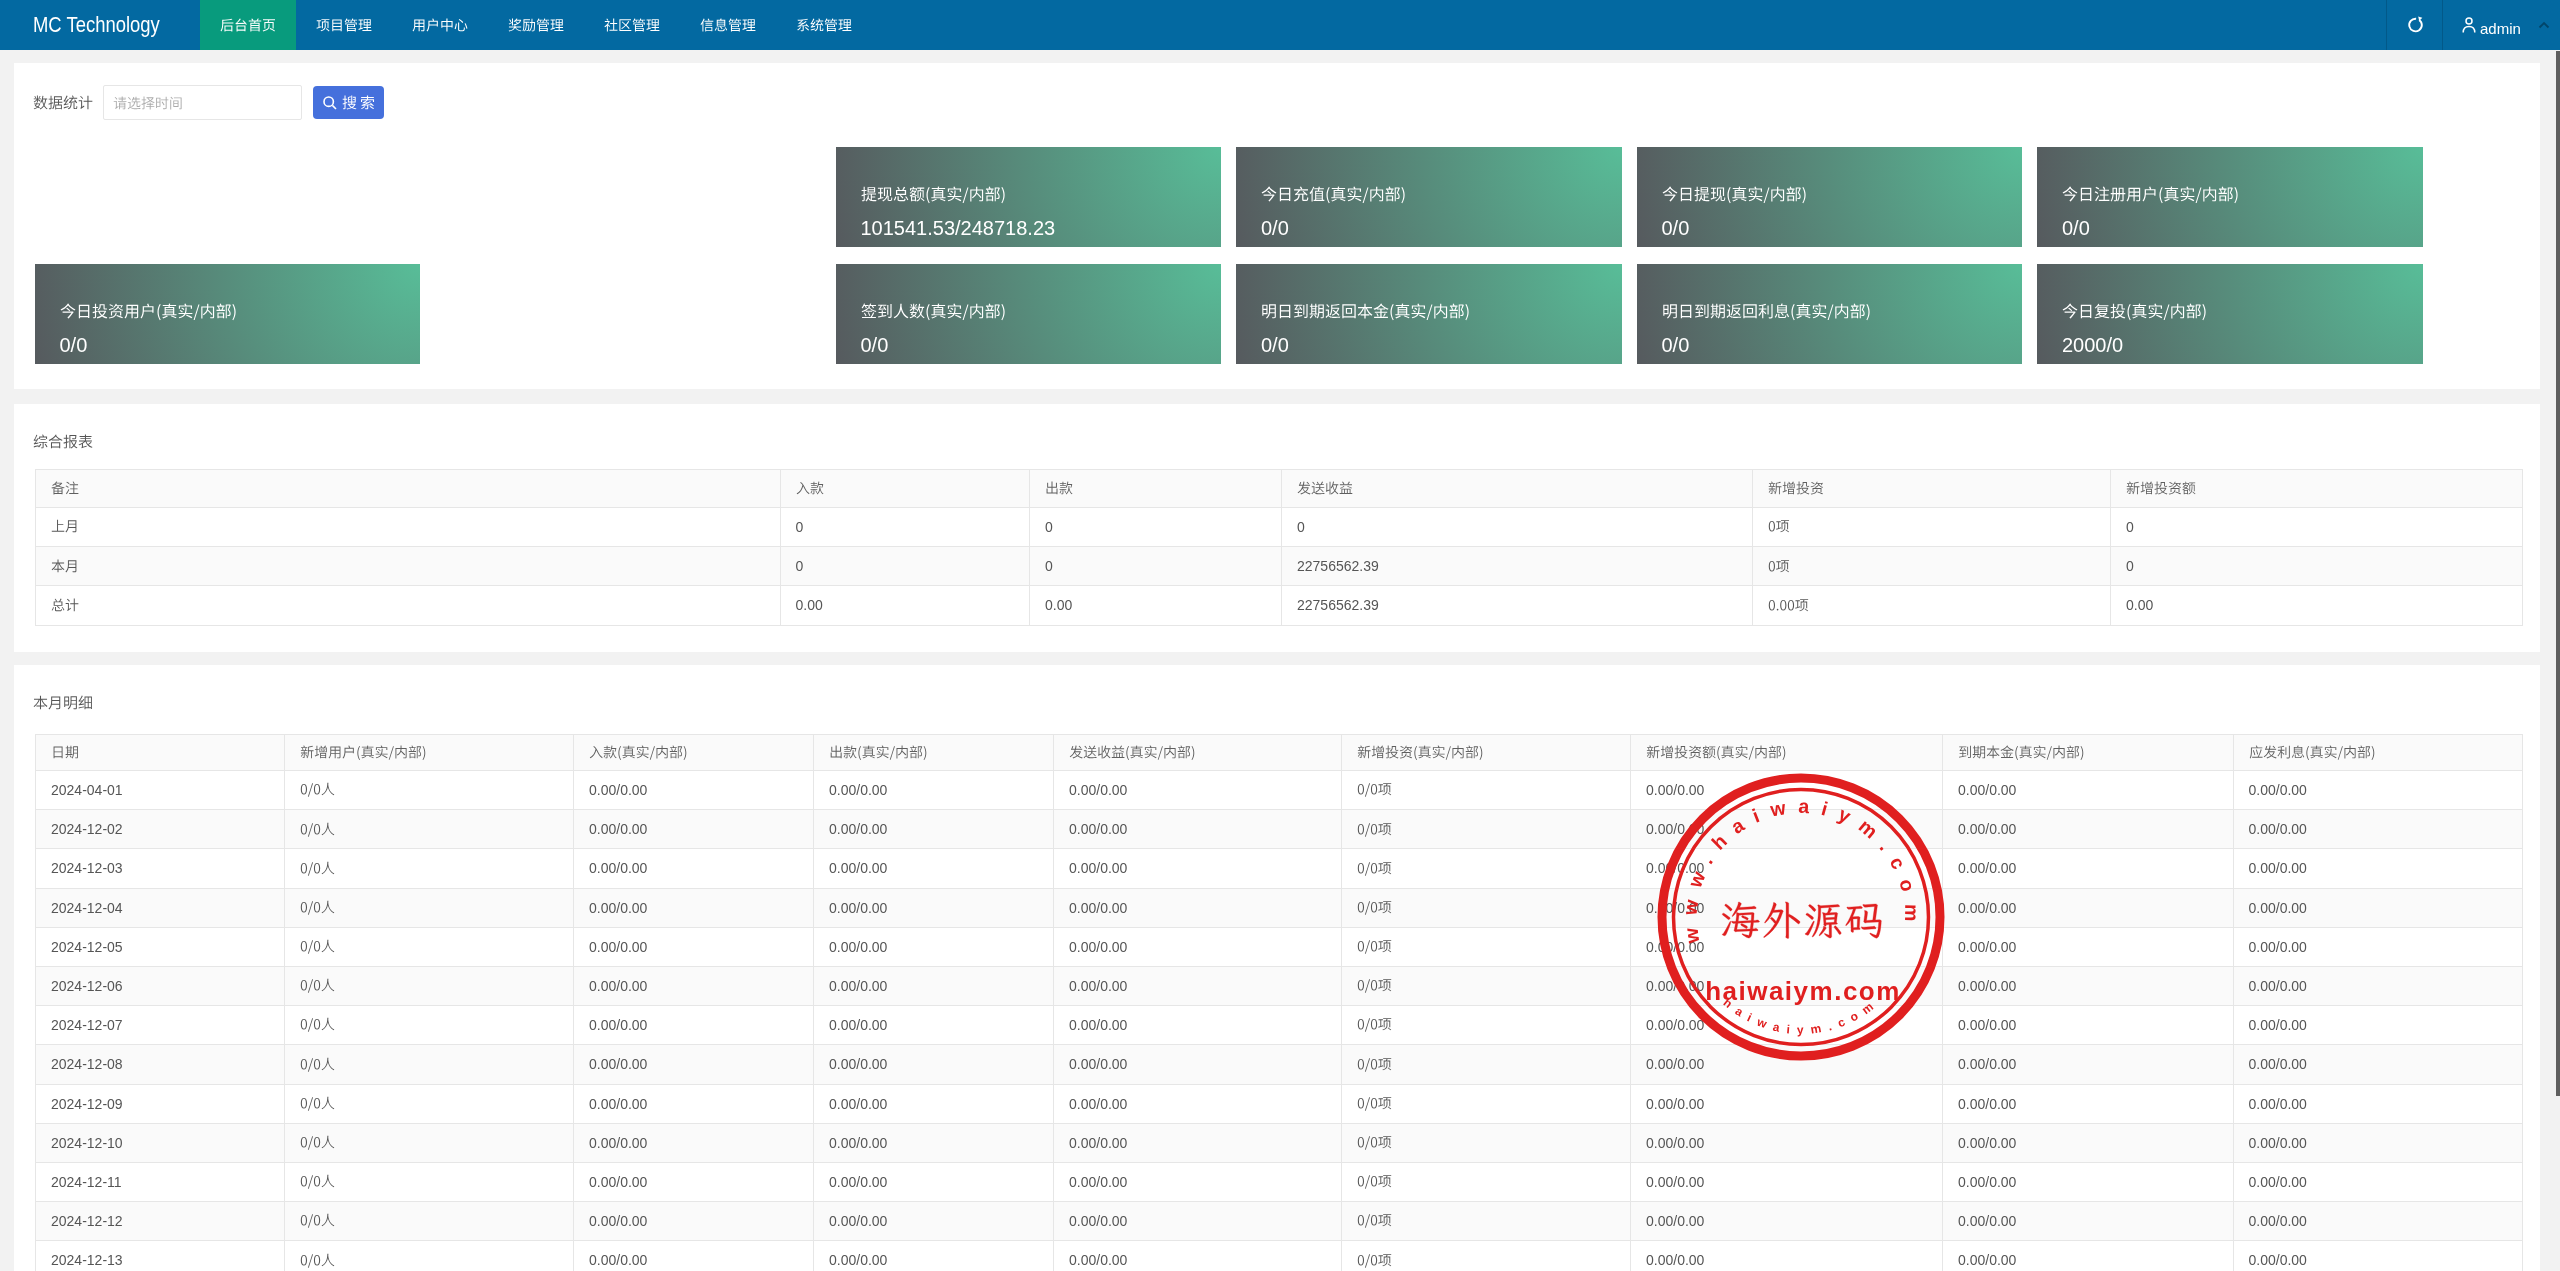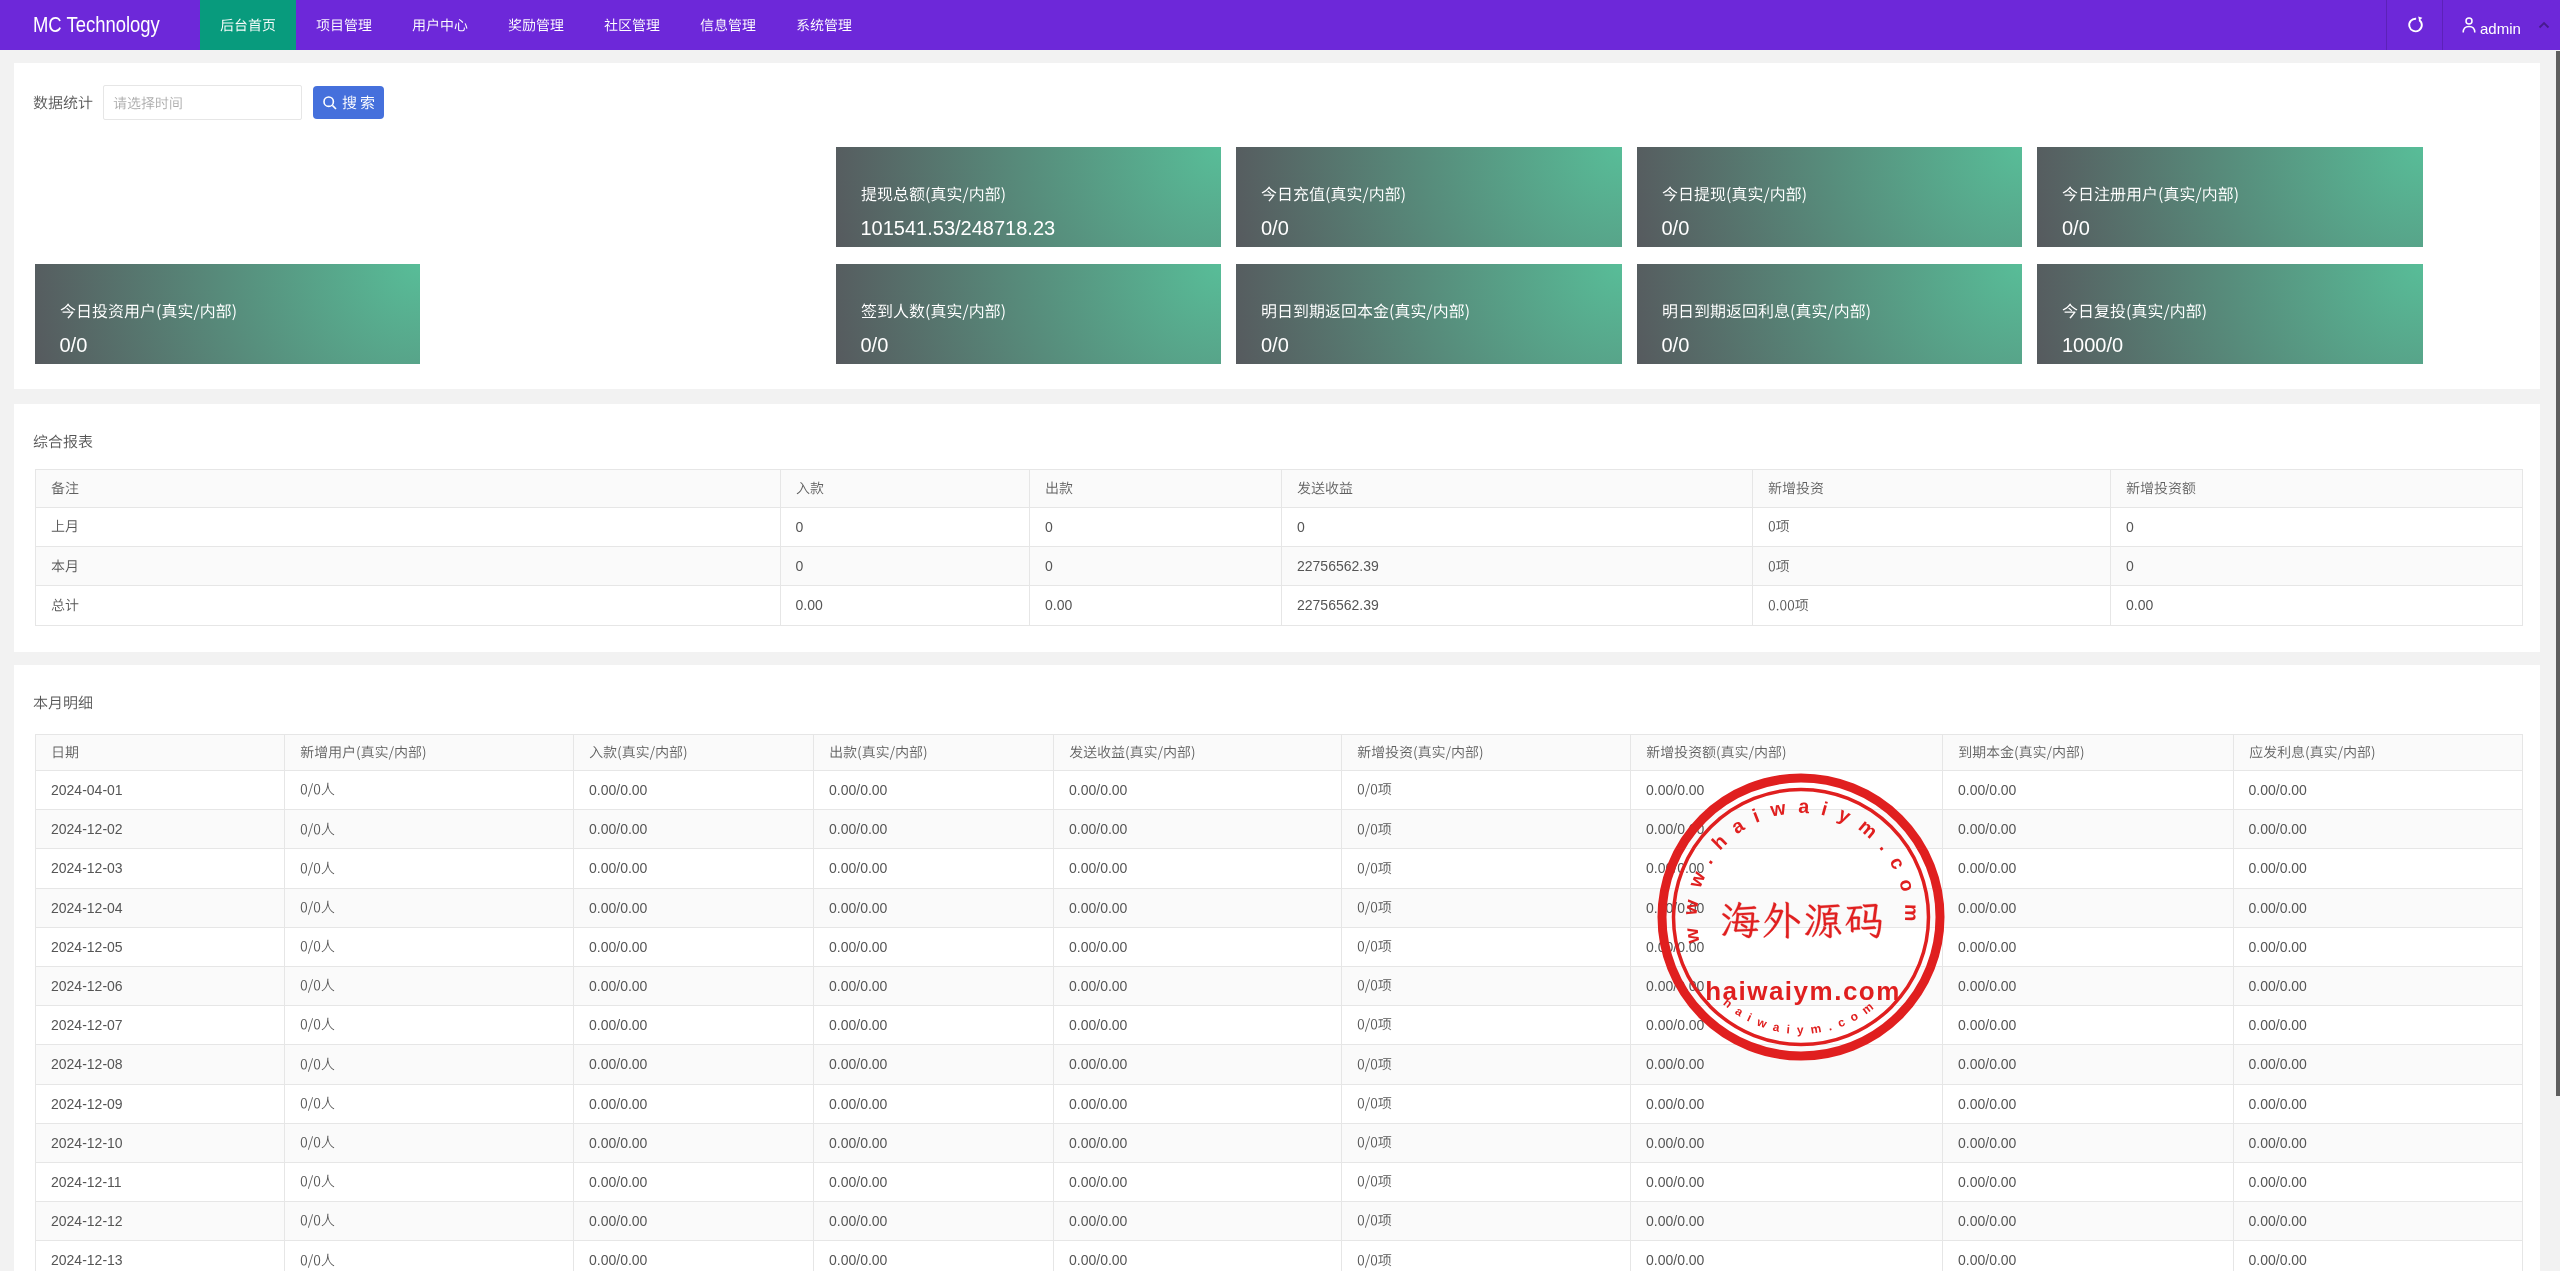--- a/index.html
+++ b/index.html
@@ -1,16 +1,16 @@
 <!DOCTYPE html>
 <html><head><meta charset="utf-8"><style>
 * {margin:0;padding:0;box-sizing:border-box}
 html,body {width:2560px;height:1271px;overflow:hidden;background:#f2f2f2;
   font-family:"Liberation Sans",sans-serif}
-.nav {position:absolute;left:0;top:0;width:2560px;height:50px;background:#6d28d9}
+.nav {position:absolute;left:0;top:0;width:2560px;height:50px;background:#0369a1}
 .logo {position:absolute;left:33px;top:0;line-height:50px;color:#fff;font-size:22.5px;transform:scale(.82,1);transform-origin:left center}
 .nitems {position:absolute;left:200px;top:0;height:50px}
 .nitem {float:left;width:96px;height:50px;line-height:50px;text-align:center}
 .nitem.active {background:#089b7d}
 .nsep {position:absolute;top:0;width:1px;height:50px;background:rgba(0,0,0,.15)}
 .admin {position:absolute;left:2480px;top:4px;line-height:50px;color:#fff;font-size:15px}
 .card {position:absolute;left:14px;width:2526px;background:#fff}
 .c1 {top:63px;height:326px}
 .c2 {top:404px;height:248px}
 .c3 {top:665px;height:680px}
@@ -423,21 +423,21 @@
             <use href="#r6295" x="3000"></use>
             <use href="#r28" x="4000"></use>
             <use href="#r771f" x="4338"></use>
             <use href="#r5b9e" x="5338"></use>
             <use href="#r2f" x="6338"></use>
             <use href="#r5185" x="6730"></use>
             <use href="#r90e8" x="7730"></use>
             <use href="#r29" x="8730"></use>
           </g>
         </svg></div>
-      <div class="sv">1000/0</div>
+      <div class="sv">2000/0</div>
     </div>
 </div>
 <div class="card c2">
   <div class="ctitle"><svg style="width:60.0px;height:17.4px;vertical-align:-4.2px;" viewBox="0 -880 4000 1160">
         <g transform="scale(1,-1)" fill="#555">
           <use href="#n7efc" x="0"></use>
           <use href="#n5408" x="1000"></use>
           <use href="#n62a5" x="2000"></use>
           <use href="#n8868" x="3000"></use>
         </g>

